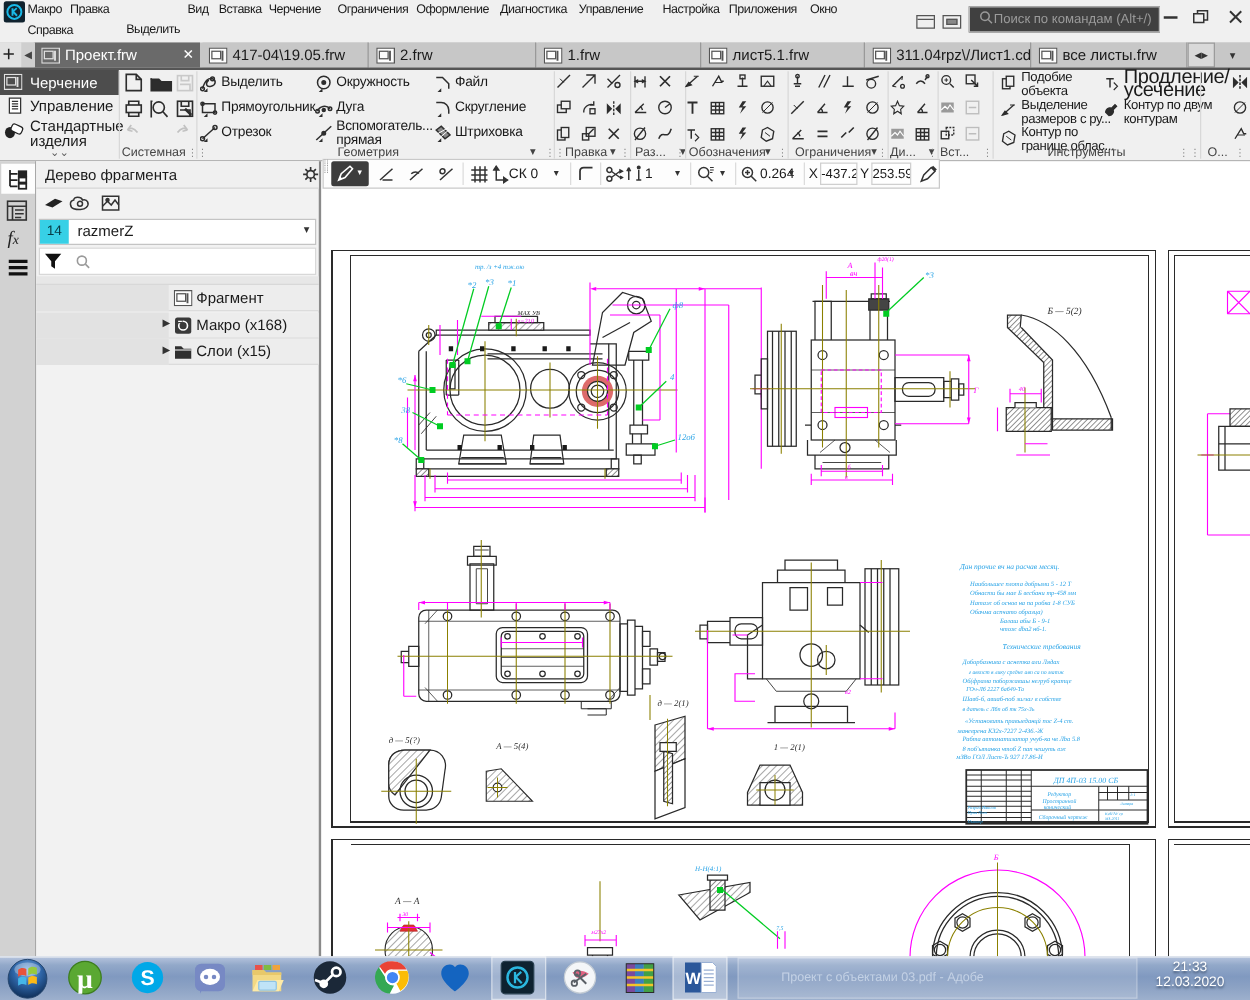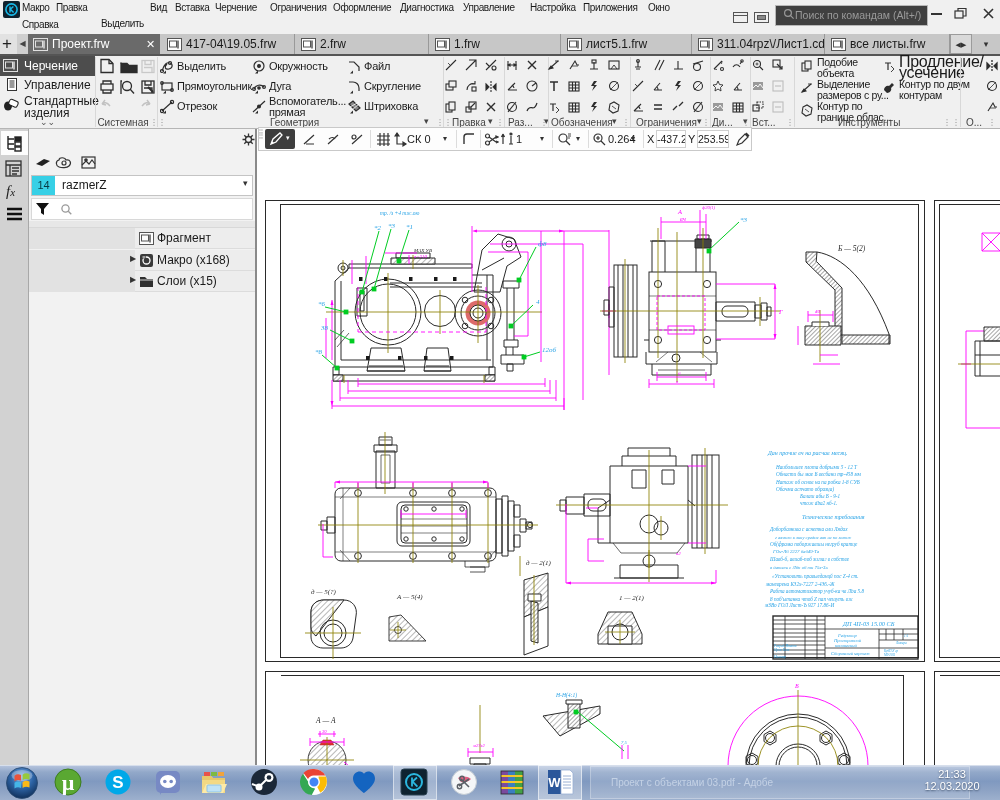--- a/index.html
+++ b/index.html
@@ -522,20 +522,21 @@
         <path d="M7 8h7M7 11h7M7 14h5"></path>
       </g>
     </svg>
 <div class="abs" style="left:6px;top:183px;font-size:15px;font-style:italic;font-family:'Liberation Serif',serif;color:#222">f<span style="font-size:11px">x</span></div>
 <svg class="abs" style="left:6px;top:206px" width="18" height="16">
       <g stroke="#111" stroke-width="2.6">
         <path d="M1 3h15M1 8h15M1 13h15"></path>
       </g>
     </svg>
 <div class="abs" style="left:29px;top:129px;width:228px;height:636px;background:#f2f2f2;border-right:2px solid #8a8a8a"></div>
+<div class="abs" style="left:29px;top:129px;width:226px;height:22px;background:#f0f0f0;border-bottom:1px solid #d5d5d5;color:#1a1a1a;font-size:12px;line-height:22px;padding-left:7px">Дерево фрагмента</div>
 <svg class="abs" style="left:241px;top:132px" width="15" height="15">
       <g fill="none" stroke="#333" stroke-width="1.3">
         <circle cx="7.5" cy="7.5" r="3"></circle>
         <path d="M7.5 1.5v3M7.5 10.5v3M1.5 7.5h3M10.5 7.5h3M3.3 3.3l2 2M9.7 9.7l2 2M11.7 3.3l-2 2M5.3 9.7l-2 2"></path>
       </g>
     </svg>
 <svg class="abs" style="left:34px;top:154px" width="70" height="18">
 <path d="M2 10l8-5 6 2-8 5z" fill="#222"></path>
 <g fill="none" stroke="#333" stroke-width="1.2">
         <path d="M25 13c-3-1-4-6 0-7 0-3 6-3 7 0 4-1 6 3 3 6-2 2-7 2-10 1z"></path>
@@ -1146,14 +1147,14 @@
     </svg>
 <div class="abs" style="left:538px;top:765px;width:44px;height:35px;background:rgba(255,255,255,0.3);border:1px solid rgba(255,255,255,0.55)"></div>
 <svg class="abs" style="left:546px;top:768px" width="30" height="30">
       <rect x="2" y="2" width="13" height="24" fill="#2b579a"></rect>
       <text x="8.5" y="19" text-anchor="middle" font-family="Liberation Sans" font-size="13" font-weight="bold" fill="#fff">W</text>
       <path d="M15 2h9l3 3v21H15z" fill="#fff" stroke="#9ab0d4" stroke-width="0.8"></path>
       <g stroke="#9ab0d4" stroke-width="1">
         <path d="M17 8h8M17 11h8M17 14h8M17 17h8M17 20h8"></path>
       </g>
     </svg>
-<div class="abs" style="left:590px;top:766px;width:380px;height:33px;background:rgba(255,255,255,0.14);border:1px solid rgba(255,255,255,0.28);color:rgba(235,242,252,0.55);font-size:10px;line-height:32px;padding-left:20px;overflow:hidden;white-space:nowrap">Проект с объектами 03.pdf - Адобе</div>
+<div class="abs" style="left:590px;top:766px;width:320px;height:33px;background:rgba(255,255,255,0.14);border:1px solid rgba(255,255,255,0.28);color:rgba(235,242,252,0.55);font-size:10px;line-height:32px;padding-left:34px;overflow:hidden;white-space:nowrap">Проект с объектами 03.pdf - Адобе</div>
 <div class="abs" style="left:912px;top:768px;width:80px;height:30px;color:#fff;font-size:11px;text-align:center;text-shadow:0 1px 2px #3a4c68">21:33<br>12.03.2020</div>
 </div>
 </body></html>

